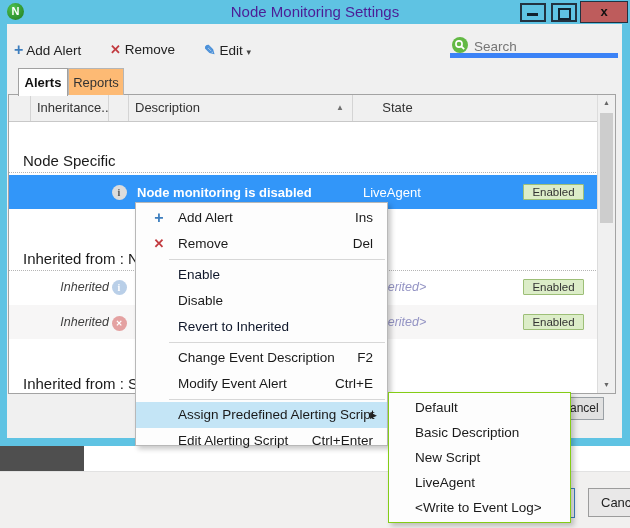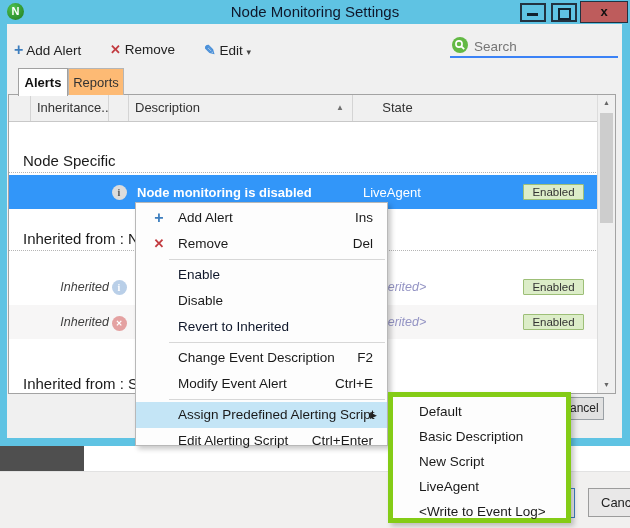--- a/index.html
+++ b/index.html
@@ -20,37 +20,37 @@
   .titlebar{left:0;top:0;width:630px;height:24px;background:#5fc3e3;}
   .brd-l{left:0;top:24px;width:7px;height:422px;background:#5fc3e3;}
   .brd-r{left:622px;top:24px;width:8px;height:422px;background:#5fc3e3;}
   .brd-b{left:0;top:438px;width:630px;height:8px;background:#5fc3e3;}
   .dlg-content{left:7px;top:24px;width:615px;height:414px;background:#f0f0f0;}
 
   .app-icon{left:7px;top:3px;width:17px;height:17px;border-radius:50%;
             background:radial-gradient(circle at 35% 30%,#4fc24f,#1f7a1f);
             color:#fff;font-size:11px;font-weight:bold;text-align:center;line-height:17px;}
   .title{left:0;top:0;width:630px;height:24px;text-align:center;line-height:24px;
-         font-size:15px;color:#0f172a;}
+         font-size:15px;color:#4c1d95;}
   .wbtn{top:3px;height:19px;border:2px solid #223240;background:#5fc3e3;}
   .wbtn-min{left:520px;width:26px;}
   .wbtn-max{left:551px;width:26px;}
   .wbtn-close{left:580px;top:1px;width:48px;height:22px;background:#be5c5c;border:1px solid #223240;
               text-align:center;font-size:13px;font-weight:bold;color:#111;line-height:20px;}
   .glyph-min{position:absolute;left:5px;top:8px;width:11px;height:3px;background:#12222e;}
   .glyph-max{position:absolute;left:5px;top:3px;width:9px;height:8px;border:2px solid #12222e;}
 
   
   .tb-item{top:36px;height:20px;font-size:13.5px;color:#222;line-height:28px;}
   .ico{font-weight:bold;}
   .ico-plus{color:#3d7ebe;font-size:16px;}
   .ico-x{color:#c23b40;font-size:13px;}
   .ico-pencil{color:#4a90d9;font-size:14px;}
   .caret{font-size:9px;color:#444;}
-  .search-wrap{left:450px;top:34px;width:168px;height:24px;border-bottom:2px solid #3b82f6;}
+  .search-wrap{left:450px;top:34px;width:168px;height:24px;border-bottom:5px solid #3b82f6;}
   .search-icon{position:absolute;left:2px;top:3px;width:16px;height:16px;}
   .search-input{position:absolute;left:22px;top:1px;width:140px;height:20px;border:0;outline:0;
                 background:transparent;font-family:"Liberation Sans",sans-serif;font-size:13.5px;color:#555;}
 
   
   .tab{top:68px;height:27px;font-size:13px;text-align:center;line-height:27px;z-index:3;}
   .tab-active{left:18px;width:50px;background:#ffffff;border:1px solid #a0a0a0;border-bottom:0;
               font-weight:bold;color:#111;height:28px;}
   .tab-idle{left:68px;width:56px;background:#fdba74;border:1px solid #b5b5b5;border-bottom:0;color:#333;}
 
@@ -103,21 +103,21 @@
   .mi{position:relative;height:26px;line-height:26px;font-size:13.5px;color:#1a1a1a;}
   .mi-icon{position:absolute;left:13px;top:0;width:20px;text-align:center;}
   .mi-label{position:absolute;left:42px;top:0;white-space:nowrap;}
   .mi-key{position:absolute;right:14px;top:0;color:#1a1a1a;}
   .mi-disabled .mi-label{color:#0f172a;}
   .mi-hl{background:#c4e5f6;}
   .mi-sub-arrow{position:absolute;right:10px;top:0;font-size:9px;color:#222;}
   .msep{height:1px;background:#d7d7d7;margin:2px 2px 2px 33px;}
 
   
-  .submenu{left:388px;top:392px;width:183px;height:131px;background:#fdfdfd;border:5px solid #84cc16;
+  .submenu{left:388px;top:392px;width:183px;height:131px;background:#fdfdfd;border:1px solid #84cc16;
            box-shadow:3px 3px 5px rgba(0,0,0,.22);z-index:11;padding-top:2px;box-sizing:border-box;}
   .smi{height:25px;line-height:25px;font-size:13.5px;color:#1a1a1a;padding-left:26px;}
 </style>
 </head>
 <body>
 
 <div class="stage">
 
   <div class="abs bg-white-band"></div>
   <div class="abs bg-dark-block"></div>
@@ -188,21 +188,21 @@
       <div class="cell cell-icon">
         <span class="circ circ-info-grey">i</span>
       </div>
       <div class="cell cell-desc">Node monitoring is disabled</div>
       <div class="cell cell-script">LiveAgent</div>
       <div class="cell cell-state">
         <span class="badge">Enabled</span>
       </div>
     </div>
 
-    <div class="group-hdr" style="top:128px;height:28px;line-height:32px;">Inherited from : N</div>
+    <div class="group-hdr" style="top:148px;height:28px;line-height:32px;">Inherited from : N</div>
 
     <div class="row rowA">
       <div class="cell cell-inh">Inherited</div>
       <div class="cell cell-icon">
         <span class="circ circ-info-blue">i</span>
       </div>
       <div class="cell cell-desc"></div>
       <div class="cell cell-script script-inh">&lt;Inherited&gt;</div>
       <div class="cell cell-state">
         <span class="badge">Enabled</span>

